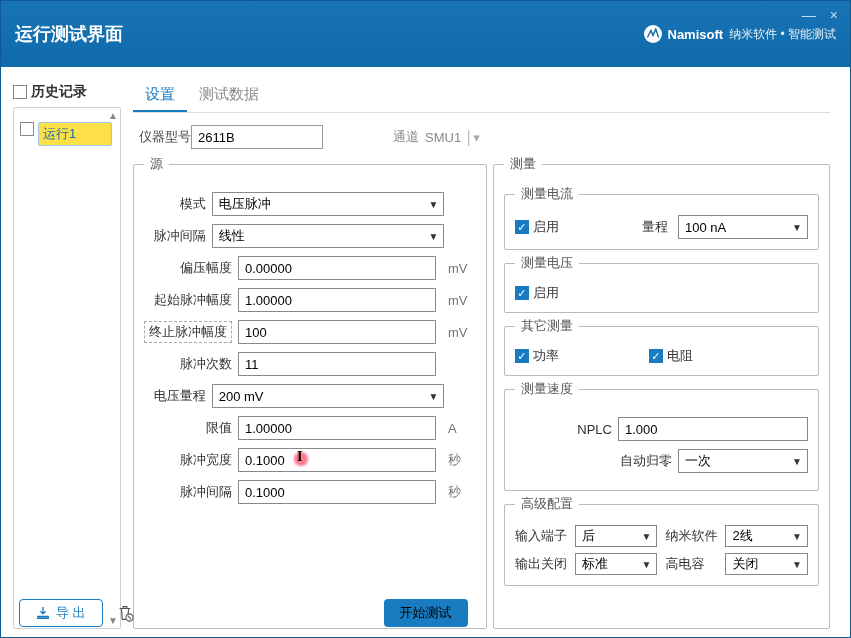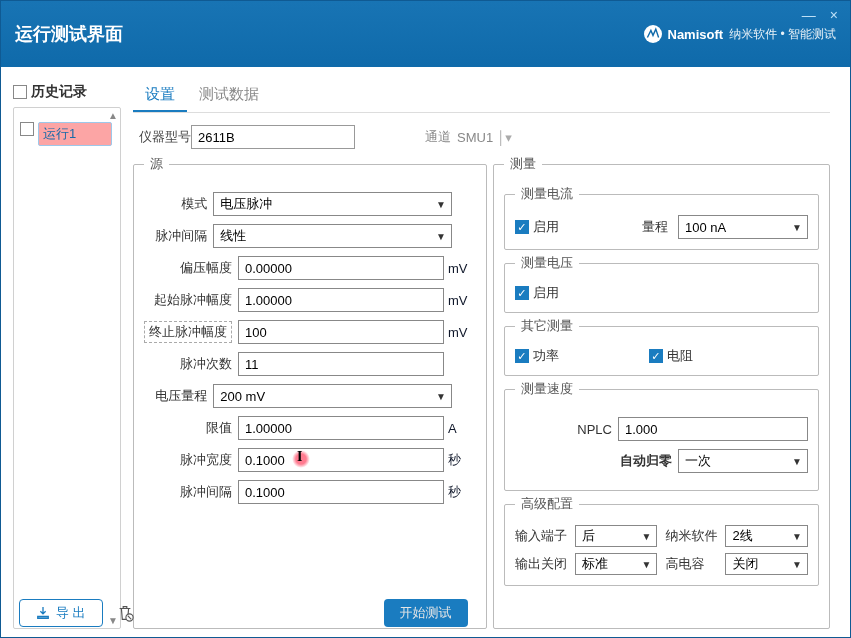--- a/index.html
+++ b/index.html
@@ -9,21 +9,21 @@
   .titlebar .title { font-size: 18px; font-weight: bold; flex: 1; }
   .titlebar .brand { display: flex; align-items: center; gap: 6px; font-size: 13px; }
   .brand .logo { width: 18px; height: 18px; border-radius: 50%; background: #fff; color: #0f6aaa; display: inline-flex; align-items: center; justify-content: center; font-weight: bold; font-size: 11px; }
   .titlebar .wincontrols { position: absolute; top: 6px; right: 12px; display: flex; gap: 14px; font-size: 14px; color: #bde0f7; }
   .titlebar .wincontrols span { cursor: pointer; }
   .body { flex: 1; display: flex; padding: 8px 20px 8px 8px; overflow: hidden; }
   .left-col { width: 112px; display: flex; flex-direction: column; }
   .left-col .hist-head { display: flex; align-items: center; gap: 4px; margin: 8px 0 6px 4px; font-weight: bold; color: #333; font-size: 14px; }
   .hist-list { flex: 1; border: 1px solid #d0d0d0; border-radius: 2px; margin-left: 4px; position: relative; padding-top: 10px; }
   .hist-item { display: flex; align-items: center; gap: 4px; padding: 2px 6px; }
-  .hist-item.sel { background: #fca5a5; border: 1px solid #9cc8ea; color: #176aa8; border-radius: 2px; margin: 4px; }
+  .hist-item.sel { background: #fde047; border: 1px solid #9cc8ea; color: #176aa8; border-radius: 2px; margin: 4px; }
   .hist-list .scroll-arrow { position: absolute; right: 2px; font-size: 10px; color: #888; }
   .hist-list .sa-top { top: 2px; }
   .hist-list .sa-bot { bottom: 2px; }
   .right-col { flex: 1; padding-left: 12px; display: flex; flex-direction: column; }
   .tabs { display: flex; border-bottom: 1px solid #ddd; margin-top: 4px; }
   .tab { padding: 6px 12px; color: #888; cursor: pointer; font-size: 15px; }
   .tab.active { color: #1a7cc0; border-bottom: 2px solid #1a7cc0; font-weight: 500; }
   .top-row { display: flex; align-items: center; padding: 12px 0 6px 6px; }
   .top-row label { color: #444; }
   .top-row input { height: 24px; border: 1px solid #999; padding: 0 6px; font-size: 13px; }
@@ -32,32 +32,32 @@
   .panels { flex: 1; display: flex; gap: 6px; }
   .col { position: relative; }
   .col-left { flex: 1.05; }
   .col-right { flex: 1; display: flex; flex-direction: column; gap: 6px; }
   fieldset.group { border: 1px solid #bbb; border-radius: 2px; padding: 12px 10px 10px 10px; margin: 0; position: relative; }
   fieldset.group > legend { padding: 0 6px; color: #555; font-size: 13px; }
   .row { display: flex; align-items: center; margin: 6px 0; height: 26px; }
   .row .lbl { width: 88px; text-align: right; margin-right: 6px; color: #333; }
   .row .lbl.boxed { border: 1px dashed #aaa; padding: 1px 2px; text-align: center; }
   .row input[type="text"] { flex: 1; height: 24px; border: 1px solid #888; padding: 0 6px; font-size: 13px; }
-  .row .unit { width: 28px; margin-left: 4px; color: #0f172a; }
+  .row .unit { width: 28px; margin-left: 12px; color: #737373; }
   .row select, .sel { flex: 1; height: 24px; border: 1px solid #888; background: #fff; padding: 0 4px; font-size: 13px; }
   .chk { display: inline-flex; align-items: center; gap: 4px; color: #333; }
   .chk .box { width: 14px; height: 14px; border: 1px solid #888; display: inline-flex; align-items: center; justify-content: center; font-size: 11px; line-height: 1; background: #fff; }
   .chk .box.checked { background: #1a7cc0; border-color: #1a7cc0; color: #fff; }
   .chk .box.unchecked { color: transparent; }
   .measure-row1 { display: flex; align-items: center; gap: 10px; }
   .small-grid { display: grid; grid-template-columns: auto 1fr auto 1fr; gap: 6px 8px; align-items: center; }
   .bottom-bar { position: absolute; bottom: 10px; left: 18px; right: 18px; display: flex; align-items: center; gap: 12px; }
   .btn { height: 28px; padding: 0 16px; border-radius: 4px; border: none; cursor: pointer; font-size: 13px; display: inline-flex; align-items: center; gap: 6px; }
   .btn.outline { background: #fff; border: 1px solid #1a7cc0; color: #1a7cc0; }
-  .btn.primary { background: #1a7cc0; color: #e5e5e5; font-family: Liberation Serif, serif; }
+  .btn.primary { background: #1a7cc0; color: #000000; font-family: Liberation Serif, serif; }
   .trash { width: 20px; height: 22px; color: #444; cursor: pointer; display: inline-flex; align-items: center; justify-content: center; }
   .dropdown { position: relative; display: inline-block; width: 100%; }
   .dropdown .arrow { position: absolute; right: 6px; top: 50%; transform: translateY(-50%); font-size: 10px; color: #333; pointer-events: none; }
   .dd-input { width: 100%; height: 24px; border: 1px solid #888; background: #fff; padding: 0 20px 0 6px; font-size: 13px; }
   .source-group { height: 100%; }
   .cursor-mark { position: absolute; width: 18px; height: 18px; background: radial-gradient(circle,#ff7b90 0%,#ff7b90 40%,rgba(255,123,144,0) 70%); border-radius: 50%; pointer-events: none; }
   .cursor-mark::after { content: "I"; font-family: serif; font-weight: bold; color: #000; position: absolute; left: 5px; top: -1px; font-size: 14px; }
 </style>
 </head>
 <body>
@@ -105,21 +105,21 @@
     </div>
 
     <div class="right-col">
       <div class="tabs">
         <div class="tab active">设置</div>
         <div class="tab">测试数据</div>
       </div>
 
       <div class="top-row">
         <label>仪器型号</label>
-        <input type="text" style="width: 164px;" value="2611B">
+        <input type="text" style="width: 132px;" value="2611B">
         <span class="chan-lbl">通道</span>
         <span class="chan-val">SMU1</span>
         <span style="color:#aaa;margin-left:4px;">│▾</span>
       </div>
 
       <div class="panels">
 
         <div class="col col-left">
           <fieldset class="group source-group">
             <legend>源</legend>
@@ -226,21 +226,21 @@
               </div>
             </fieldset>
 
             <fieldset class="group">
               <legend>测量速度</legend>
               <div class="row" style="justify-content:flex-end;">
                 <span class="plabel" style="margin-right:6px;">NPLC</span>
                 <input type="text" style="flex: 0 0 130px;" value="1.000">
               </div>
               <div class="row" style="justify-content:flex-end;">
-                <span class="plabel" style="margin-right:6px;font-weight:bold;">自动归零</span>
+                <span class="plabel" style="margin-right:6px;">自动归零</span>
                 <div class="dropdown" style="flex:0 0 130px"><input class="dd-input" readonly="" value="一次" style=""><span class="arrow">▼</span></div>
               </div>
             </fieldset>
 
             <fieldset class="group">
               <legend>高级配置</legend>
               <div class="small-grid">
                 <span class="plabel">输入端子</span>
                 <div class="dropdown"><input class="dd-input" style="height: 22px;" readonly="" value="后"><span class="arrow">▼</span></div>
                 <span class="plabel">纳米软件</span>

